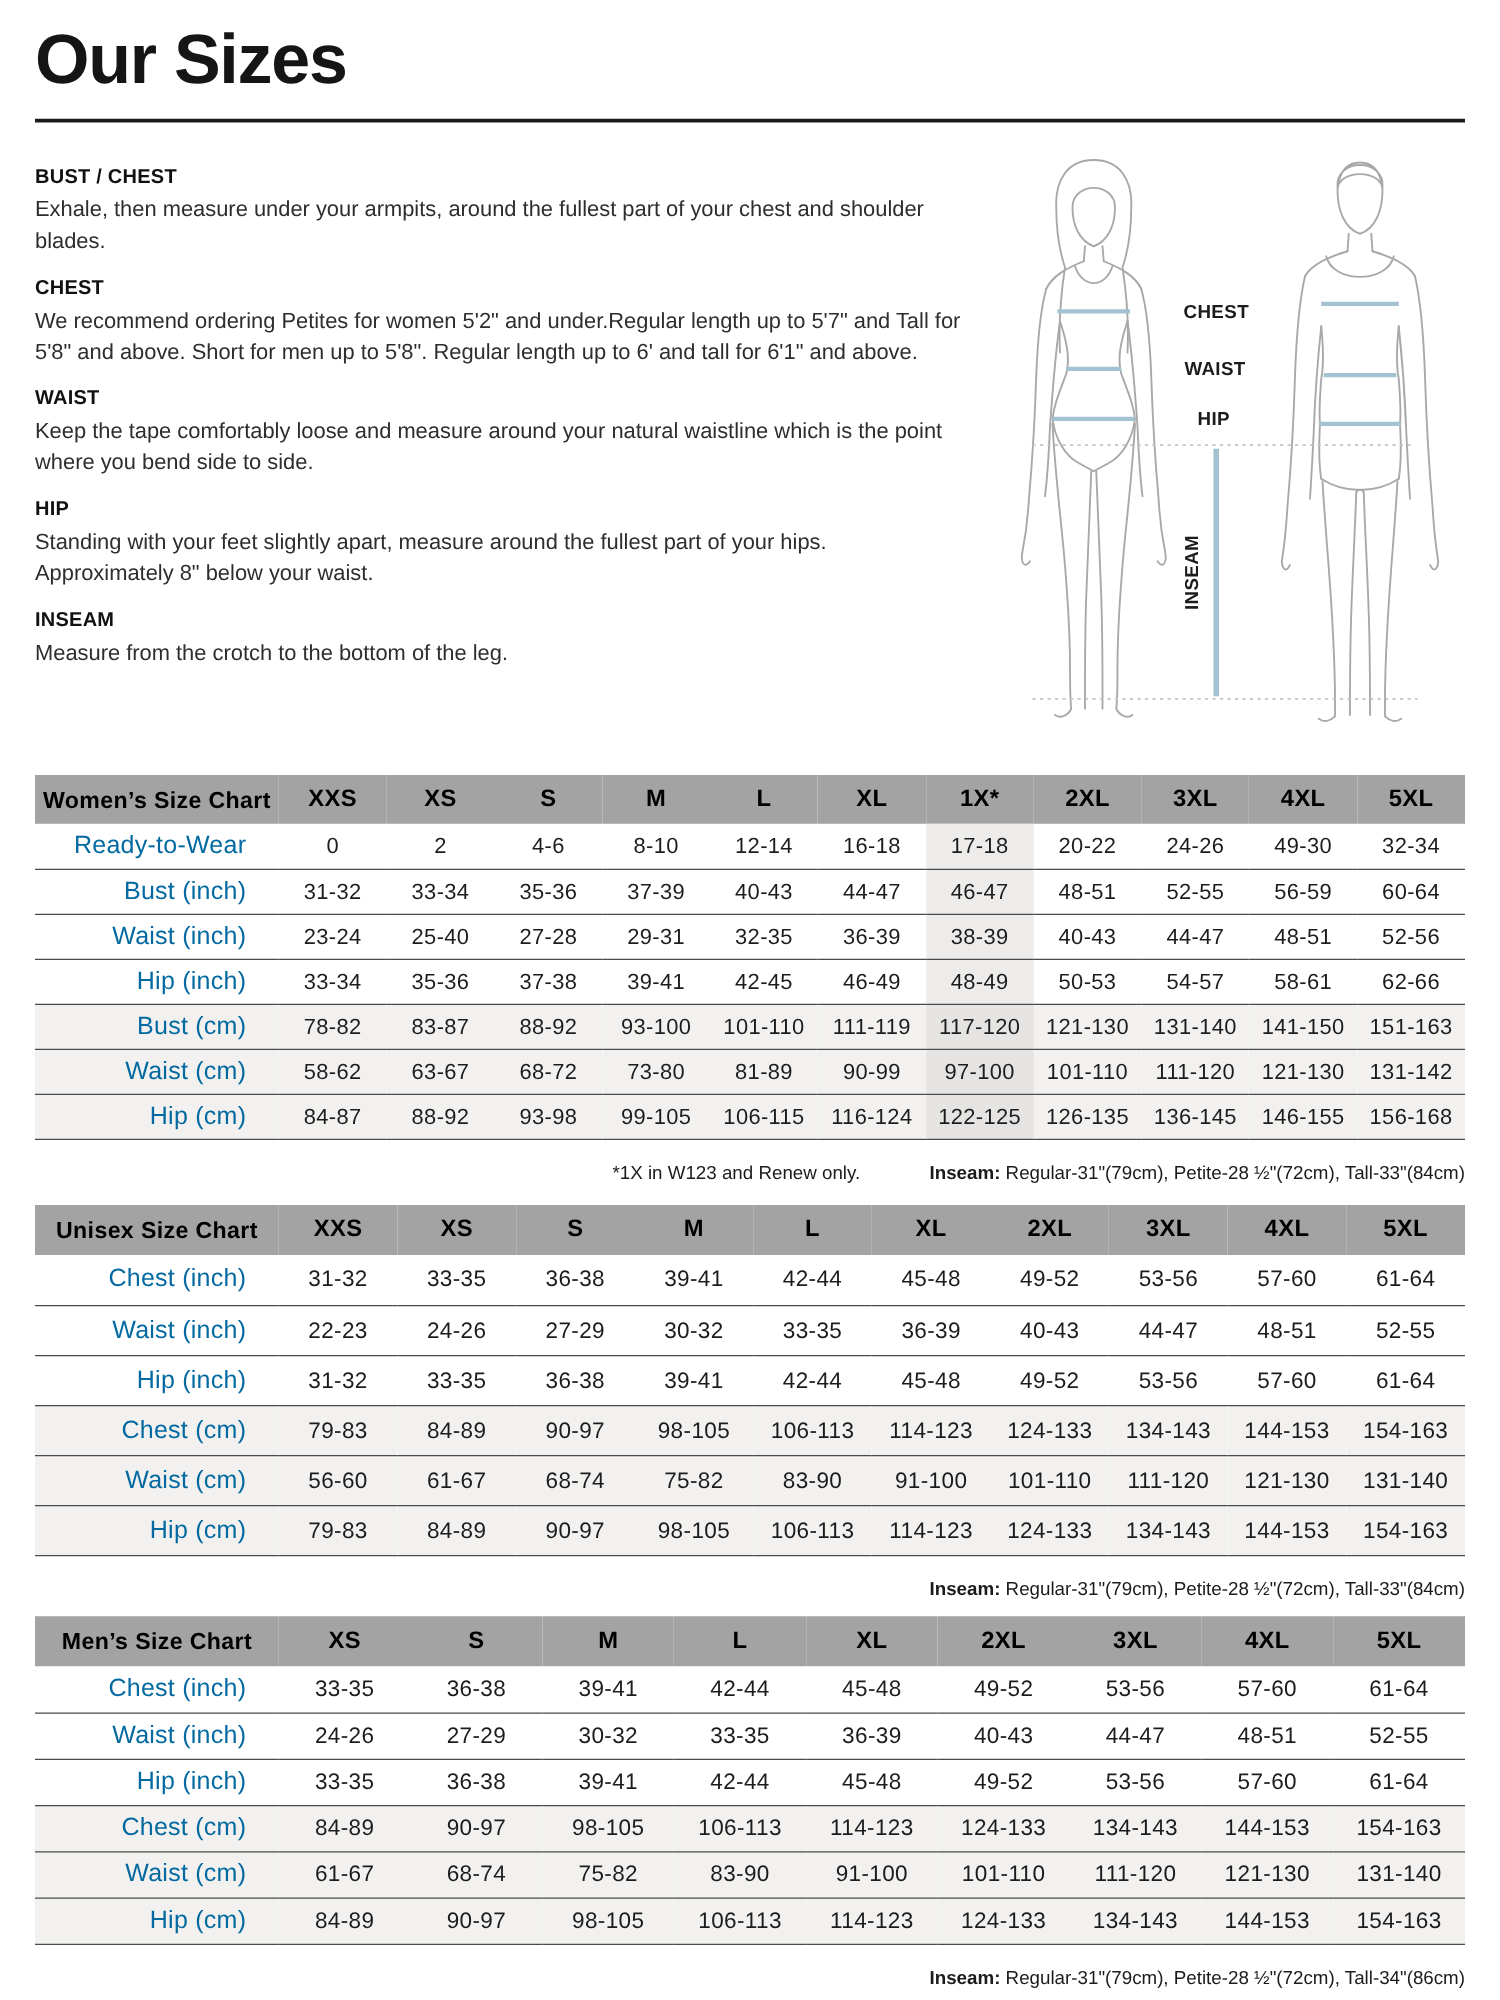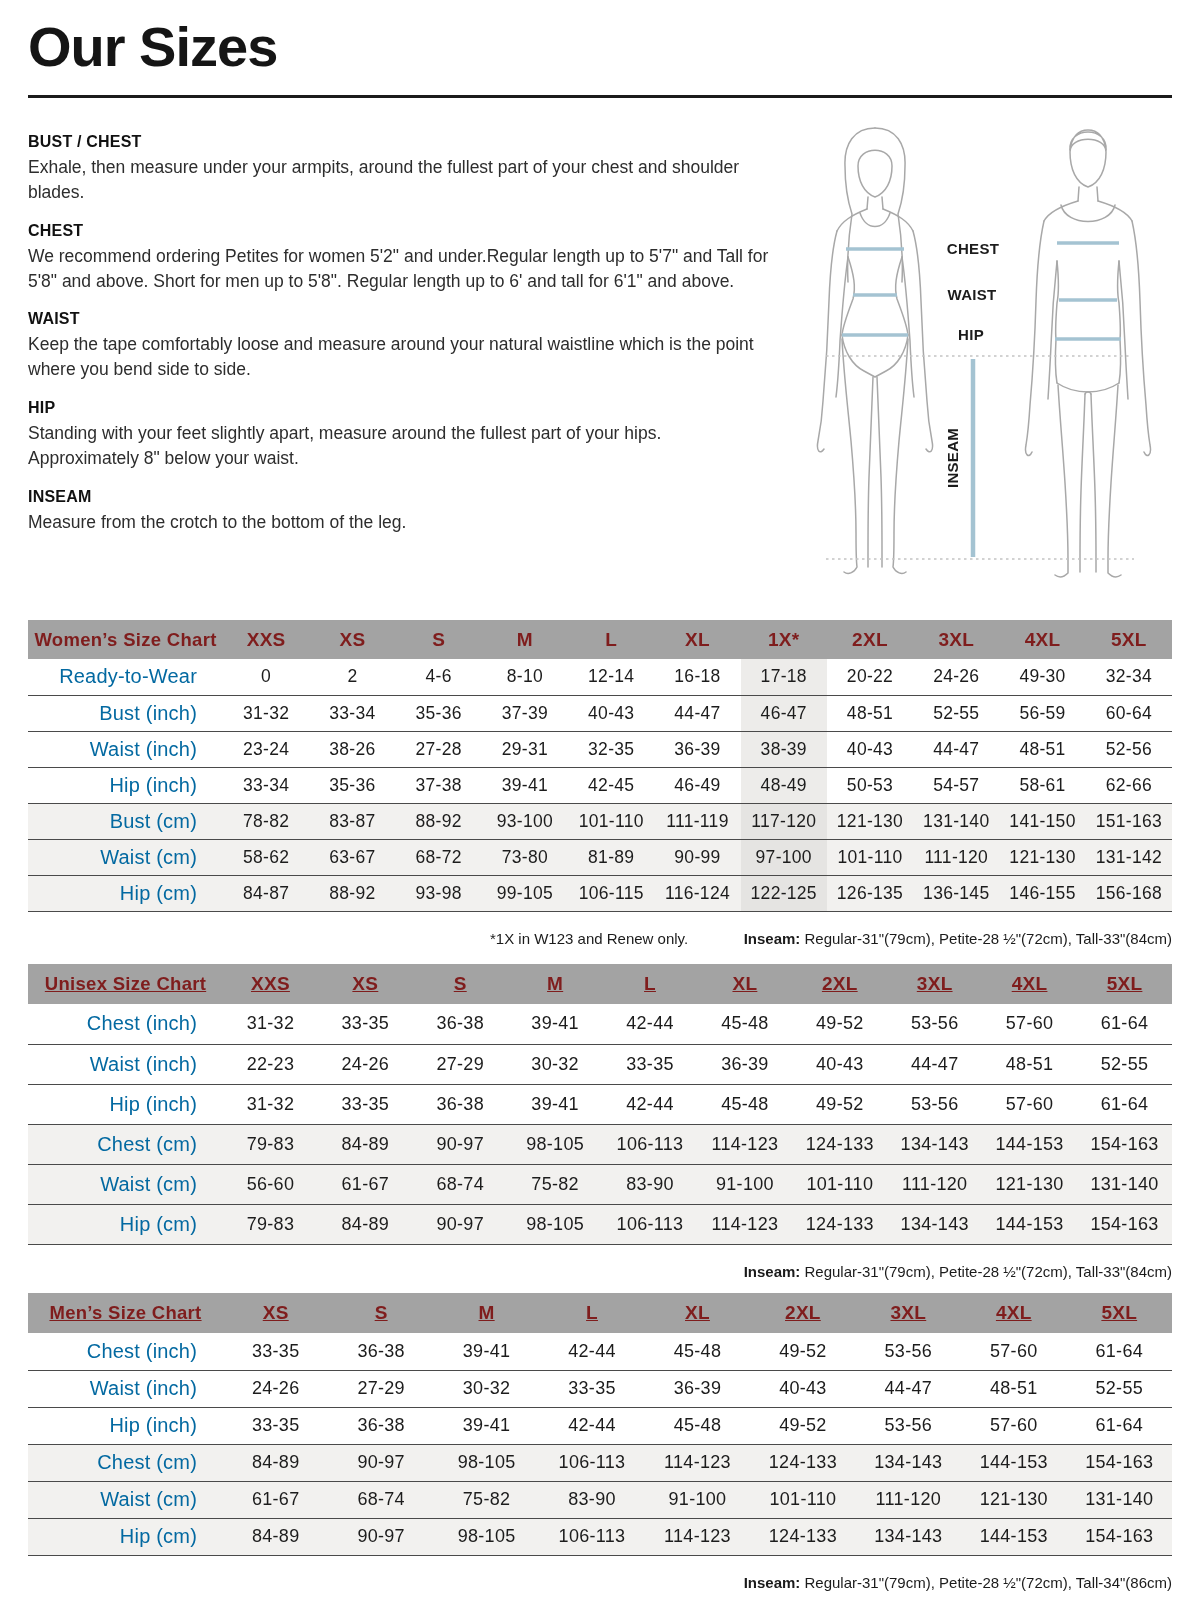--- a/index.html
+++ b/index.html
@@ -25,24 +25,24 @@
   .measure{stroke:var(--measure-blue,#a4c3d2);stroke-width:3.4;}
   .inseam-line{stroke:var(--measure-blue,#a4c3d2);stroke-width:4.5;}
   .dotted{stroke:#c3c3c3;stroke-width:1.4;stroke-dasharray:2.5,3.5;}
   .diagram-label{font-family:"Liberation Sans",sans-serif;font-size:15px;font-weight:700;
                  fill:#1c1c1c;letter-spacing:.3px;}
 
   
   .table-block{position:absolute;left:28px;width:1144px;}
   #t-women{top:620px;} #t-unisex{top:964px;} #t-men{top:1293px;}
   .size-table{width:100%;border-collapse:collapse;table-layout:fixed;}
-  .size-table thead th{background:var(--header-gray,#a3a3a3);color:#7f1d1d;font-weight:700;
+  .size-table thead th{background:var(--header-gray,#a3a3a3);color:#000000;font-weight:700;
                        font-size:19px;letter-spacing:.3px;}
   .size-table thead th.corner{font-size:18.5px;}
-  #t-women thead th{height:37px;} #t-unisex thead th,#t-men thead th{height:38px;text-decoration:underline;}
+  #t-women thead th{height:37px;} #t-unisex thead th,#t-men thead th{height:38px;}
   #t-women tbody tr{height:36px;} #t-unisex tbody tr{height:40px;} #t-men tbody tr{height:37px;}
   .size-table tbody th{font-size:20px;font-weight:400;color:#0369a1;text-align:right;
                        padding-right:26px;letter-spacing:.2px;}
   .size-table tbody td{font-size:17.5px;color:#1c1c1c;text-align:center;letter-spacing:.3px;}
   #t-unisex tbody td,#t-men tbody td{font-size:18px;}
   .size-table tbody tr:not(:first-child){border-top:1px solid #4a4a4a;}
   .size-table tbody tr:last-child{border-bottom:1px solid #4a4a4a;}
   .size-table tbody tr.shaded{background:var(--shaded-row,#f2f1ef);}
   .size-table tbody td.hl{background:var(--highlight,#edecea);}
   .size-table tbody tr.shaded td.hl{background:var(--highlight-shaded,#e6e5e3);}
@@ -194,21 +194,21 @@
             <td>44-47</td>
             <td class="hl">46-47</td>
             <td>48-51</td>
             <td>52-55</td>
             <td>56-59</td>
             <td>60-64</td>
           </tr>
           <tr>
             <th>Waist (inch)</th>
             <td>23-24</td>
-            <td>38-26</td>
+            <td>25-40</td>
             <td>27-28</td>
             <td>29-31</td>
             <td>32-35</td>
             <td>36-39</td>
             <td class="hl">38-39</td>
             <td>40-43</td>
             <td>44-47</td>
             <td>48-51</td>
             <td>52-56</td>
           </tr>

